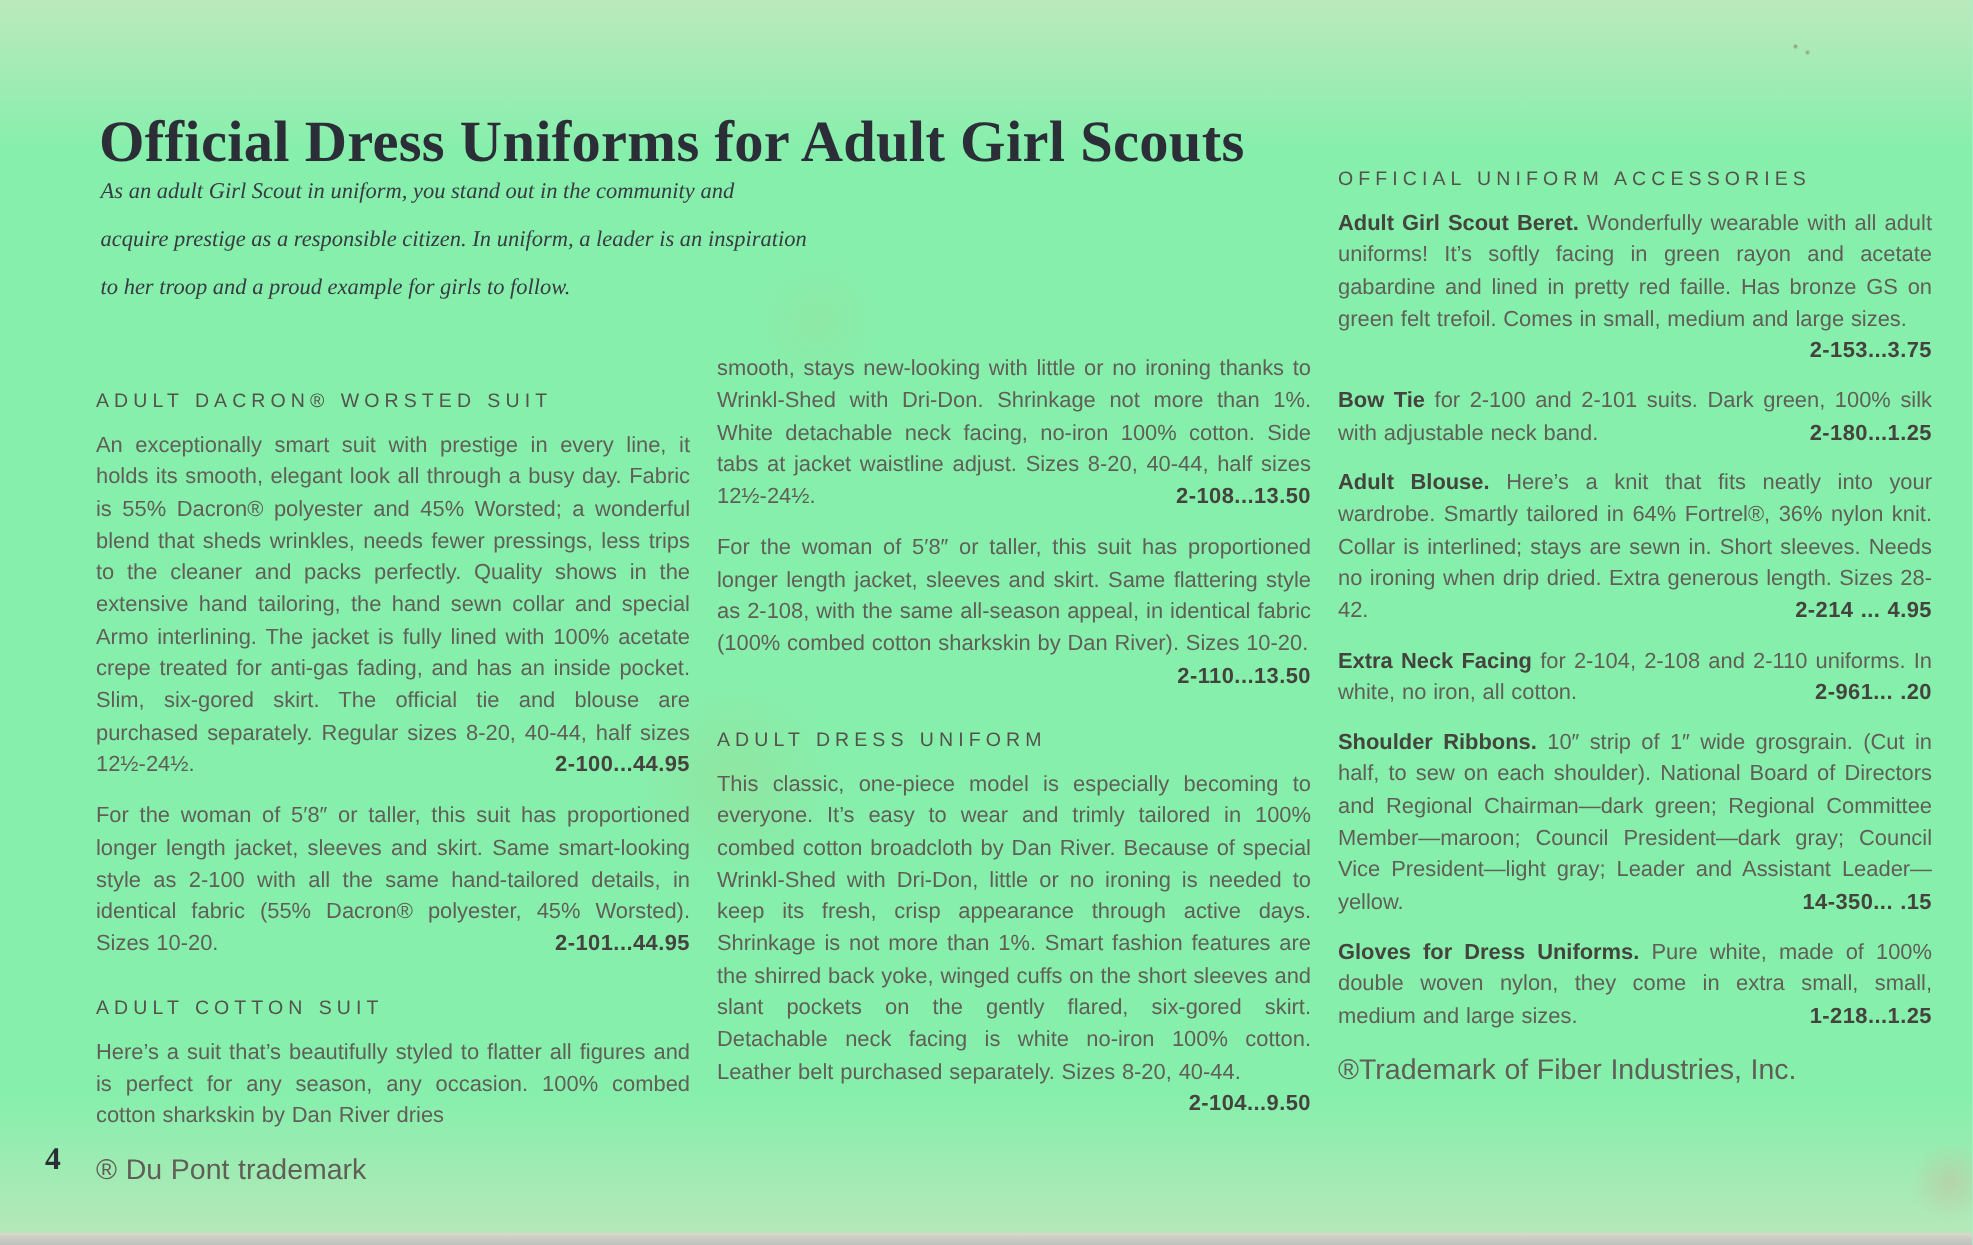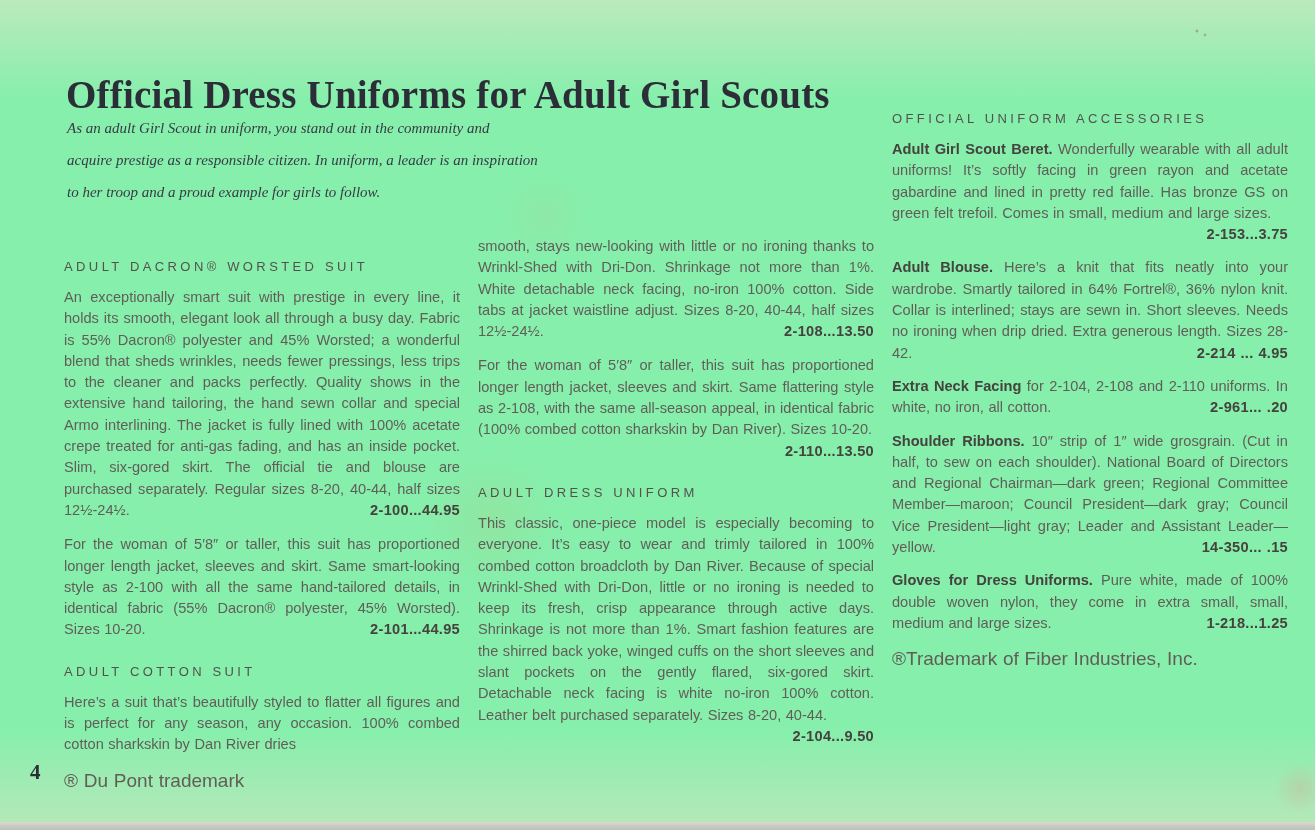--- a/index.html
+++ b/index.html
@@ -96,20 +96,21 @@
 
     <h2 class="sec-heading spaced">ADULT DRESS UNIFORM</h2>
     <p class="body-p"><span>This classic, one-piece model is especially becoming to everyone. It’s easy to wear and trimly tailored in 100% combed cotton broadcloth by Dan River. Because of special Wrinkl-Shed with Dri-Don, little or no ironing is needed to keep its fresh, crisp appearance through active days. Shrinkage is not more than 1%. Smart fashion features are the shirred back yoke, winged cuffs on the short sleeves and slant pockets on the gently flared, six-gored skirt. Detachable neck facing is white no-iron 100% cotton. Leather belt purchased separately. Sizes 8-20, 40-44.</span> <b class="price">2-104...9.50</b></p>
   </div>
 
   <div class="col col-3">
     <h2 class="sec-heading">OFFICIAL UNIFORM ACCESSORIES</h2>
 
     <p class="body-p"><b class="lead">Adult Girl Scout Beret.</b> <span>Wonderfully wearable with all adult uniforms! It’s softly facing in green rayon and acetate gabardine and lined in pretty red faille. Has bronze GS on green felt trefoil. Comes in small, medium and large sizes.</span> <b class="price">2-153...3.75</b></p>
 
+    <p class="body-p"><b class="lead">Bow Tie</b> <span>for 2-100 and 2-101 suits. Dark green, 100% silk with adjustable neck band.</span> <b class="price">2-180...1.25</b></p>
 
     <p class="body-p"><b class="lead">Adult Blouse.</b> <span>Here’s a knit that fits neatly into your wardrobe. Smartly tailored in 64% Fortrel®, 36% nylon knit. Collar is interlined; stays are sewn in. Short sleeves. Needs no ironing when drip dried. Extra generous length. Sizes 28-42.</span> <b class="price">2-214 ... 4.95</b></p>
 
 
     <p class="body-p"><b class="lead">Extra Neck Facing</b> <span>for 2-104, 2-108 and 2-110 uniforms. In white, no iron, all cotton.</span> <b class="price">2-961... .20</b></p>
 
     <p class="body-p"><b class="lead">Shoulder Ribbons.</b> <span>10″ strip of 1″ wide grosgrain. (Cut in half, to sew on each shoulder). National Board of Directors and Regional Chairman—dark green; Regional Committee Member—maroon; Council President—dark gray; Council Vice President—light gray; Leader and Assistant Leader—yellow.</span> <b class="price">14-350... .15</b></p>
 
     <p class="body-p"><b class="lead">Gloves for Dress Uniforms.</b> <span>Pure white, made of 100% double woven nylon, they come in extra small, small, medium and large sizes.</span> <b class="price">1-218...1.25</b></p>
 

